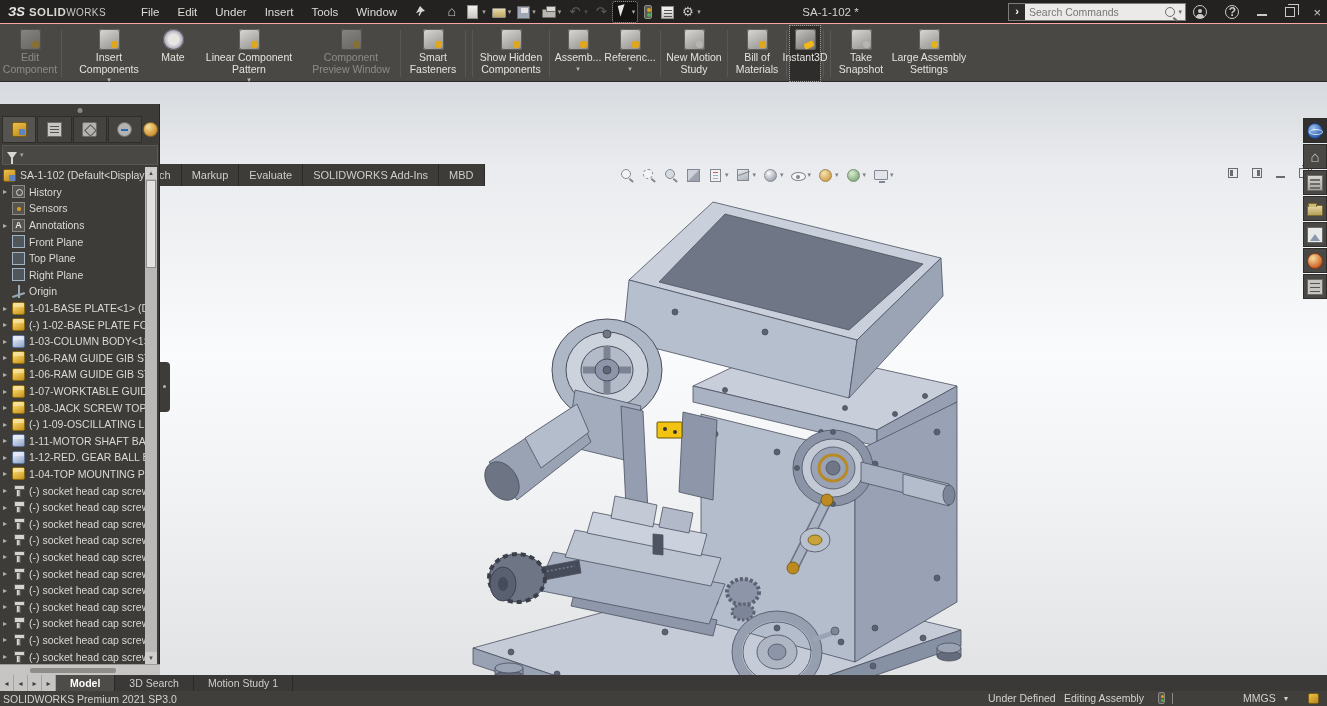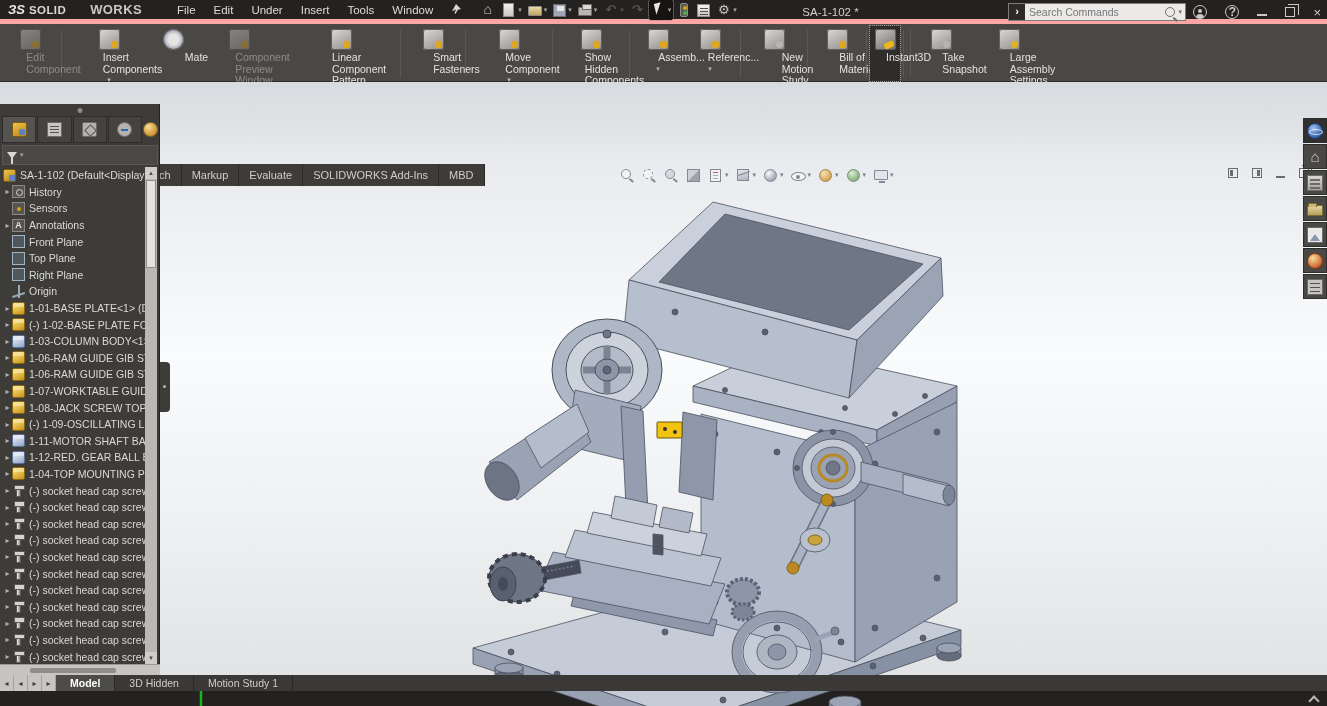--- a/index.html
+++ b/index.html
@@ -1,25 +1,25 @@
 <!DOCTYPE html>
 <html><head>
 <meta charset="utf-8">
 <style>
   *{margin:0;padding:0;box-sizing:border-box;}
   html,body{width:1327px;height:706px;overflow:hidden;background:#222;}
   body{font-family:"Liberation Sans","DejaVu Sans",sans-serif;position:relative;}
   #app{position:absolute;inset:0;width:1327px;height:706px;background:#232220;overflow:hidden;}
 
   
-  #titlebar{position:absolute;left:0;top:0;width:1327px;height:24px;background:#232220;border-bottom:5px solid #fca5a5;display:flex;align-items:center;}
+  #titlebar{position:absolute;left:0;top:0;width:1327px;height:24px;background:#232220;border-bottom:1px solid #fca5a5;display:flex;align-items:center;}
   .brand{display:flex;align-items:baseline;margin-left:8px;color:#d9d7d3;}
   .brand .mark{font-style:italic;font-weight:bold;font-size:13px;margin-right:4px;color:#e8e6e2;}
   .brand .b1{font-weight:bold;font-size:11.5px;letter-spacing:.4px;}
-  .brand .b2{font-weight:bold;font-size:13px;letter-spacing:.4px;color:#c9c7c3;margin-left:24px;}
+  .brand .b2{font-weight:normal;font-size:10px;letter-spacing:.4px;color:#c9c7c3;}
   #menubar{display:flex;margin-left:26px;}
   .menu-item{color:#dddbd7;font-size:11.5px;padding:4px 9px;cursor:default;}
   .pin{width:14px;height:14px;margin:0 6px;position:relative;}
   .pin svg{display:block}
   
   #qa{display:flex;align-items:center;margin-left:10px;gap:2px;}
   .qbtn{display:flex;align-items:center;height:20px;padding:0 2px;border-radius:2px;position:relative;}
   .qbtn.active{background:#151413;outline:1px dotted #8f8d89;}
   .qbtn.disabled{opacity:.35;}
   .qic{width:15px;height:15px;display:inline-block;position:relative;color:#cbc9c5;font-size:13px;line-height:15px;text-align:center;}
@@ -63,21 +63,21 @@
   #ribbon{position:absolute;left:0;top:24px;width:1327px;height:58px;background:#4a4845;border-bottom:1px solid #2c2b29;display:flex;align-items:stretch;padding:2px 0 0 2px;}
   .rbtn{display:flex;flex-direction:column;align-items:center;justify-content:flex-start;padding-top:3px;position:relative;cursor:default;flex:none;}
   .rbtn .ric{width:21px;height:21px;border-radius:3px;background:linear-gradient(150deg,#dcdad6,#8f8d89);box-shadow:inset 0 0 0 1px #615f5b;position:relative;flex:none;}
   .rbtn .ric::after{content:"";position:absolute;right:2px;bottom:2px;width:7px;height:7px;border-radius:2px;background:#dfa71e;}
   .ic-mate{background:radial-gradient(circle at 50% 50%,#e7e5e1 35%,#9a98b4 70%)!important;border-radius:50%!important;}
   .ic-mate::after{display:none;}
   .ic-instant3d{background:linear-gradient(150deg,#c9c7c3,#706e6a)!important;}
   .ic-instant3d::after{background:#f0b61a!important;width:10px!important;height:6px!important;transform:rotate(-25deg);}
   .ic-new-motion-study::after,.ic-take-snapshot::after{background:#b7b5b1!important;border-radius:50%!important;}
   .ic-large-assembly-settings::after{background:#e3b31c!important;border-radius:50%!important;}
-  .rlabel{margin-top:2px;font-size:10.5px;line-height:11.5px;color:#e4e2de;white-space:normal;margin-left:47px;}
+  .rlabel{margin-top:2px;font-size:10.5px;line-height:11.5px;color:#e4e2de;text-align:center;white-space:normal;}
   .rcaret{display:none;font-size:7px;color:#b9b7b3;margin-top:1px;}
   .rbtn.dropdown .rcaret{display:block;}
   .rbtn.disabled{opacity:.42;}
   .rbtn.active{background:#2e2d2b;outline:1px dotted #9b9995;}
   .rib-sep{width:1px;background:#3a3937;border-right:1px solid #5a5855;margin:4px 3px;flex:none;}
   #ribbon-collapse{position:absolute;right:8px;bottom:4px;width:10px;height:6px;}
   #ribbon-collapse::before{content:"";position:absolute;left:1px;top:1px;width:6px;height:6px;border-left:2px solid #b9b7b3;border-top:2px solid #b9b7b3;transform:rotate(45deg);}
 
   
   #graphics{position:absolute;left:0;top:82px;width:1327px;height:593px;background:linear-gradient(180deg,#d7dade 0%,#e9ebee 14%,#fafbfc 46%,#f0f1f2 72%,#e2e3e5 100%);}
@@ -131,21 +131,21 @@
   .ic-pt-config{background:#b5b3af;border:1px solid #6d6b67;border-radius:2px;}
   .ic-pt-config::after{content:"";position:absolute;left:3px;top:3px;width:7px;height:7px;border:1.6px solid #55534f;transform:rotate(45deg);}
   .ic-pt-dim{background:#b5b3af;border:1px solid #6d6b67;border-radius:50%;}
   .ic-pt-dim::after{content:"";position:absolute;left:3px;top:5.5px;width:7px;height:2px;background:#2d6cb5;}
   .ic-pt-display{background:radial-gradient(circle at 35% 30%,#f6de9b,#cf8f2a 75%);border:1px solid #8a6b2a;border-radius:50%;}
   #fp-filter{position:absolute;left:2px;top:41px;width:156px;height:20px;background:#4a4845;border:1px solid #5a5855;display:flex;align-items:center;padding-left:4px;}
   .funnel{width:0;height:0;border-left:5px solid transparent;border-right:5px solid transparent;border-top:7px solid #d9d7d3;position:relative;}
   .funnel::after{content:"";position:absolute;left:-1px;top:-1px;width:2px;height:6px;background:#d9d7d3;}
   #fp-filter .fcaret{color:#a5a3a0;font-size:7px;margin-left:3px;}
   
-  #tree-root-row,#ftree .trow{display:flex;align-items:center;height:16.6px;white-space:nowrap;overflow:hidden;color:#dbd9d5;font-size:10.5px;text-align:center;}
+  #tree-root-row,#ftree .trow{display:flex;align-items:center;height:16.6px;white-space:nowrap;overflow:hidden;color:#dbd9d5;font-size:10.5px;}
   #tree-wrap{position:absolute;left:0;top:63px;width:146px;height:497px;overflow:hidden;}
   #tree-root-row{padding-left:3px;}
   #ftree .trow{padding-left:3px;}
   .tarrow{width:9px;flex:none;font-size:8px;color:#b3b1ad;visibility:hidden;}
   .trow.arrow .tarrow{visibility:visible;}
   .tic{width:13px;height:13px;flex:none;margin-right:4px;position:relative;}
   .tlabel{overflow:hidden;}
   .ic-assembly-root{background:linear-gradient(150deg,#f0c14b,#b7881c);border:1px solid #7c5c10;border-radius:2px;}
   .ic-assembly-root::after{content:"";position:absolute;right:0;bottom:0;width:6px;height:6px;background:#5f82c0;}
   .ic-history{background:#56544f;border:1px solid #8b8985;}
@@ -313,42 +313,37 @@
       <div class="rbtn dropdown" style="width: 88px;">
         <span class="ric ic-insert-components"></span>
         <span class="rlabel">Insert Components</span>
         <span class="rcaret">▾</span>
       </div>
       <div class="rbtn" style="width: 40px;">
         <span class="ric ic-mate"></span>
         <span class="rlabel">Mate</span>
 
       </div>
-      <div class="rbtn disabled" style="width: 92px;">
-        <span class="ric ic-component-preview-window"></span>
-        <span class="rlabel">Component Preview Window</span>
-
-      </div>
       <div class="rbtn dropdown" style="width: 112px;">
         <span class="ric ic-linear-component-pattern"></span>
         <span class="rlabel">Linear Component Pattern</span>
         <span class="rcaret">▾</span>
       </div>
+      <div class="rbtn disabled" style="width: 92px;">
+        <span class="ric ic-component-preview-window"></span>
+        <span class="rlabel">Component Preview Window</span>
+
+      </div>
       <i class="rib-sep"></i>
       <div class="rbtn" style="width: 58px;">
         <span class="ric ic-smart-fasteners"></span>
         <span class="rlabel">Smart Fasteners</span>
 
       </div>
       <i class="rib-sep"></i>
-      <div class="rbtn dropdown" style="width: 80px;">
-        <span class="ric ic-move-component"></span>
-        <span class="rlabel">Move Component</span>
-        <span class="rcaret">▾</span>
-      </div>
       <i class="rib-sep"></i>
       <div class="rbtn" style="width: 70px;">
         <span class="ric ic-show-hidden-components"></span>
         <span class="rlabel">Show Hidden Components</span>
 
       </div>
       <i class="rib-sep"></i>
       <div class="rbtn dropdown" style="width: 50px;">
         <span class="ric ic-assembly-features"></span>
         <span class="rlabel">Assemb...</span>
@@ -836,19 +831,29 @@
   <div id="modeltabs">
     <div id="tab-nav">
       <span class="tnav">◂</span>
       <span class="tnav">◂</span>
       <span class="tnav">▸</span>
       <span class="tnav">▸</span>
     </div>
     <div style="display:flex">
 
     <span class="mtab active">Model</span>
-        <span class="mtab">3D Hidden</span>
+        <span class="mtab">3D Search</span>
         <span class="mtab">Motion Study 1</span>
       </div>
   </div>
 
+  <div id="statusbar">
+    <span id="sb-left">SOLIDWORKS Premium 2021 SP3.0</span>
+    <span class="sb-item" style="left:988px">Under Defined</span>
+    <span class="sb-item" style="left:1064px">Editing Assembly</span>
+    <span class="sb-traffic" style="left:1158px"></span>
+    <span class="sb-div" style="left:1172px"></span>
+    <span class="sb-item" style="left:1243px"><span>MMGS</span></span>
+    <span class="sb-item" style="left:1284px;font-size:8px">▾</span>
+    <span class="sb-tag" style="left:1308px"></span>
+  </div>
 
 </div>
 
 </body></html>

